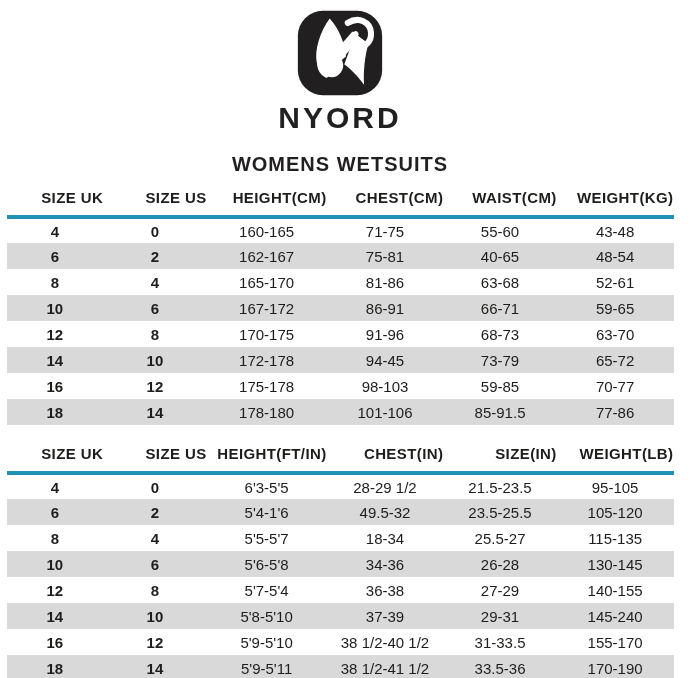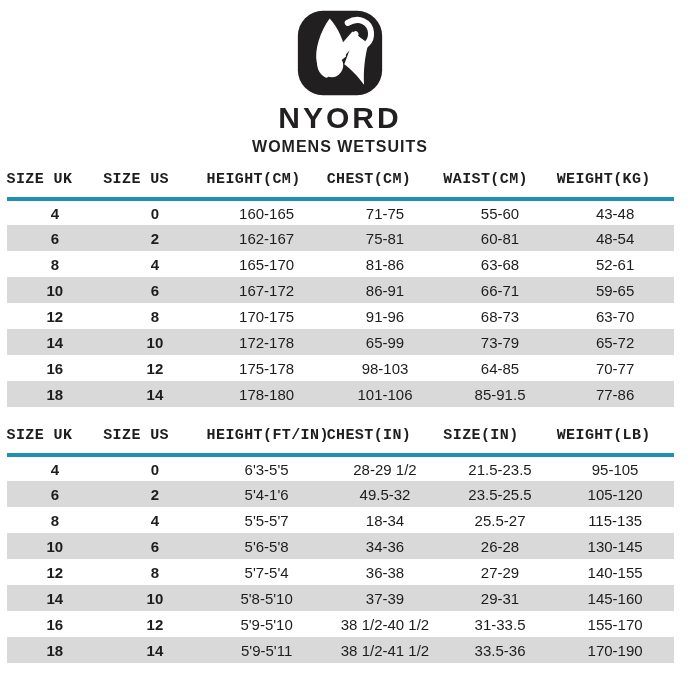--- a/index.html
+++ b/index.html
@@ -27,22 +27,22 @@
   .brand .logo-wrap svg { display: block; width: 86px; height: 86px; }
   .brand-name {
     margin-top: 5px;
     font-size: 30px;
     font-weight: bold;
     letter-spacing: 3px;
     line-height: 34px;
     color: #221f20;
   }
   .brand-sub {
-    margin-top: 2px;
-    font-size: 16px;
+    margin-top: 20px;
+    font-size: 20px;
     font-weight: bold;
     letter-spacing: 1px;
     line-height: 19px;
     color: #221f20;
   }
   .tables {
     width: 667px;
     margin: 11px auto 0 auto;
   }
   table.size-table {
@@ -51,25 +51,24 @@
     table-layout: fixed;
   }
   table.size-table + table.size-table { margin-top: 16px; }
   table.size-table th {
     height: 32px;
     vertical-align: bottom;
     padding-bottom: 9px;
     font-size: 15px;
     font-weight: bold;
     letter-spacing: 0.4px;
-    text-align: left;
+    text-align: right;
     border-bottom: 4px solid #1e91b4;
     color: #1d1d1b;
     white-space: nowrap;
-    font-family: Liberation Mono, monospace;
   }
   table.size-table td {
     height: 26px;
     font-size: 15px;
     text-align: center;
     vertical-align: middle;
     color: #1d1d1b;
     white-space: nowrap;
   }
   table.size-table tbody tr:nth-child(even) { background: #d9d9d9; }
@@ -133,21 +132,21 @@
             <td>160-165</td>
             <td>71-75</td>
             <td>55-60</td>
             <td>43-48</td>
           </tr>
           <tr>
             <td class="col-bold">6</td>
             <td class="col-bold">2</td>
             <td>162-167</td>
             <td>75-81</td>
-            <td>60-81</td>
+            <td>40-65</td>
             <td>48-54</td>
           </tr>
           <tr>
             <td class="col-bold">8</td>
             <td class="col-bold">4</td>
             <td>165-170</td>
             <td>81-86</td>
             <td>63-68</td>
             <td>52-61</td>
           </tr>
@@ -164,30 +163,30 @@
             <td class="col-bold">8</td>
             <td>170-175</td>
             <td>91-96</td>
             <td>68-73</td>
             <td>63-70</td>
           </tr>
           <tr>
             <td class="col-bold">14</td>
             <td class="col-bold">10</td>
             <td>172-178</td>
-            <td>65-99</td>
+            <td>94-45</td>
             <td>73-79</td>
             <td>65-72</td>
           </tr>
           <tr>
             <td class="col-bold">16</td>
             <td class="col-bold">12</td>
             <td>175-178</td>
             <td>98-103</td>
-            <td>64-85</td>
+            <td>59-85</td>
             <td>70-77</td>
           </tr>
           <tr>
             <td class="col-bold">18</td>
             <td class="col-bold">14</td>
             <td>178-180</td>
             <td>101-106</td>
             <td>85-91.5</td>
             <td>77-86</td>
           </tr>
@@ -253,21 +252,21 @@
             <td>36-38</td>
             <td>27-29</td>
             <td>140-155</td>
           </tr>
           <tr>
             <td class="col-bold">14</td>
             <td class="col-bold">10</td>
             <td>5'8-5'10</td>
             <td>37-39</td>
             <td>29-31</td>
-            <td>145-160</td>
+            <td>145-240</td>
           </tr>
           <tr>
             <td class="col-bold">16</td>
             <td class="col-bold">12</td>
             <td>5'9-5'10</td>
             <td>38 1/2-40 1/2</td>
             <td>31-33.5</td>
             <td>155-170</td>
           </tr>
           <tr>

